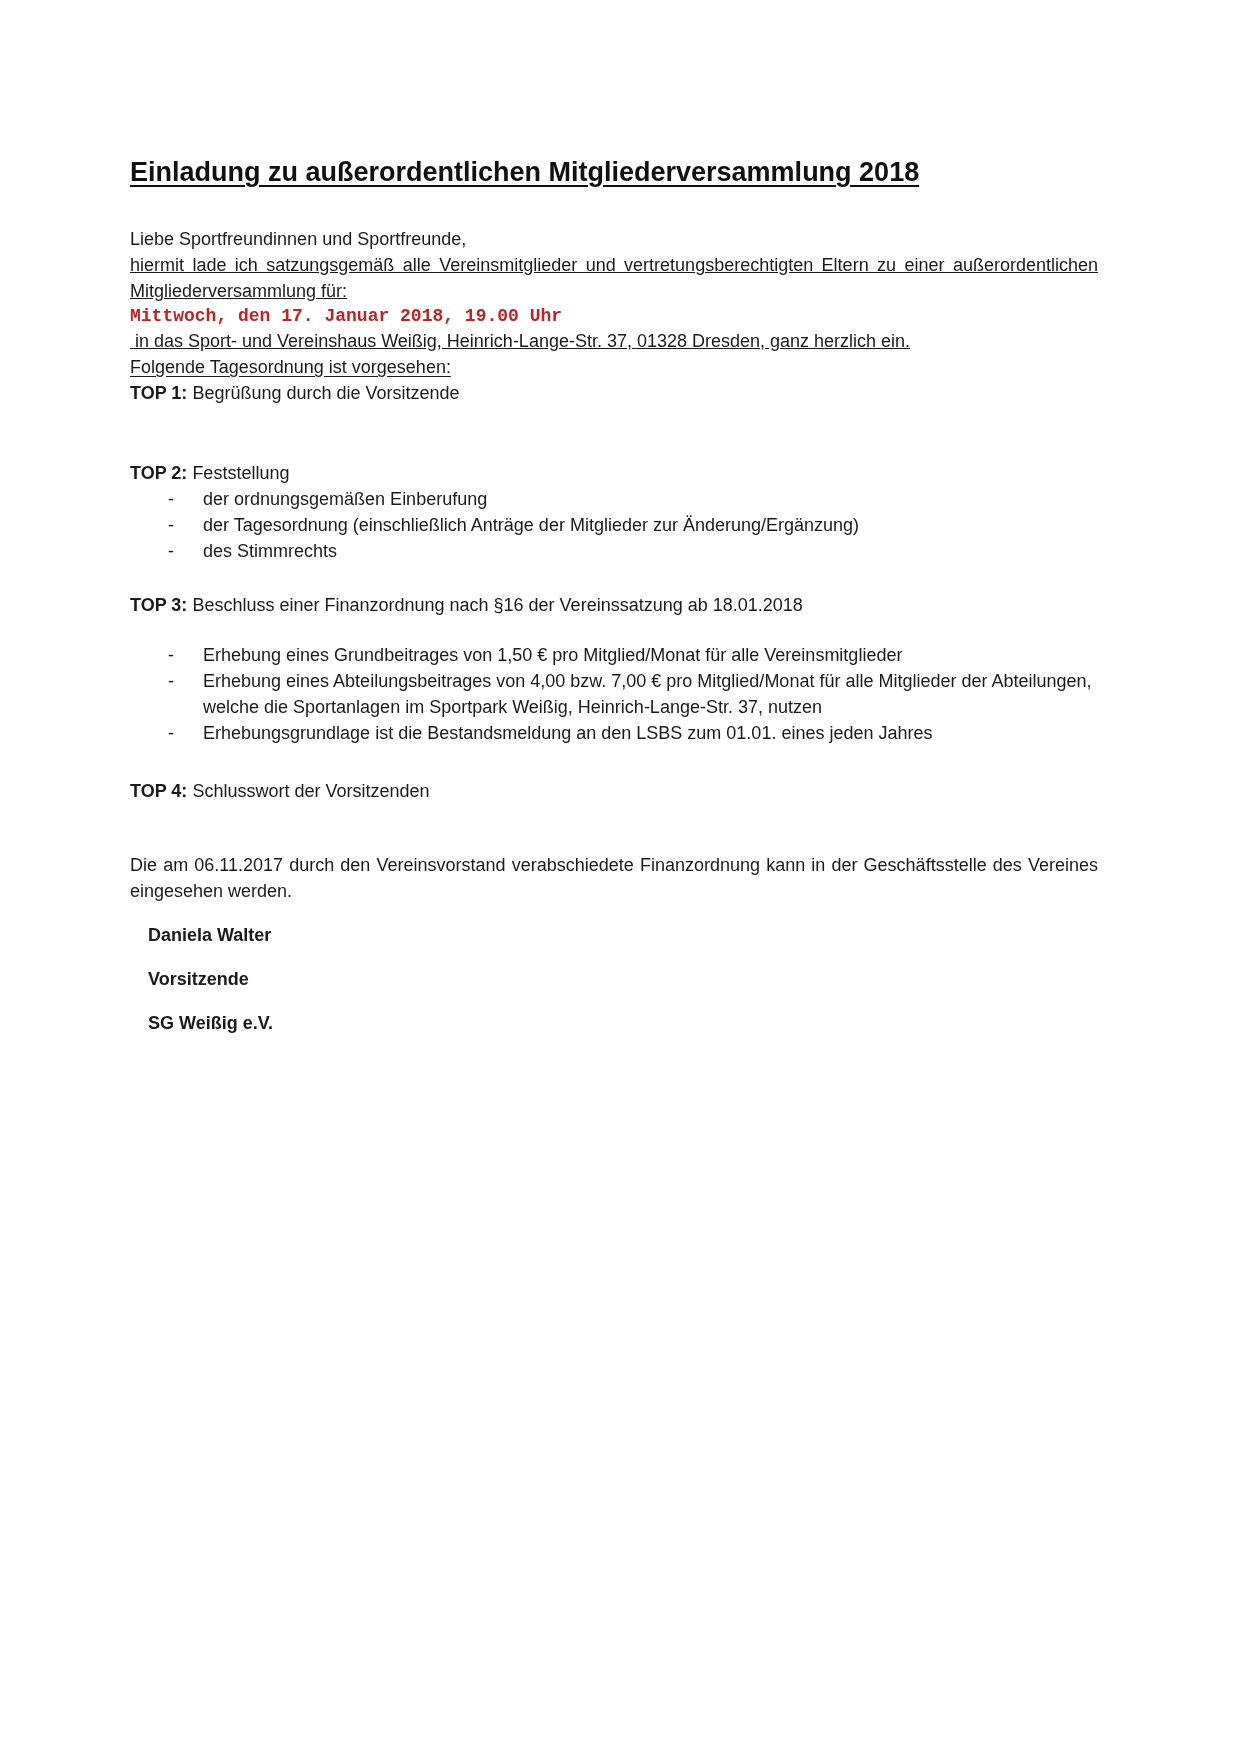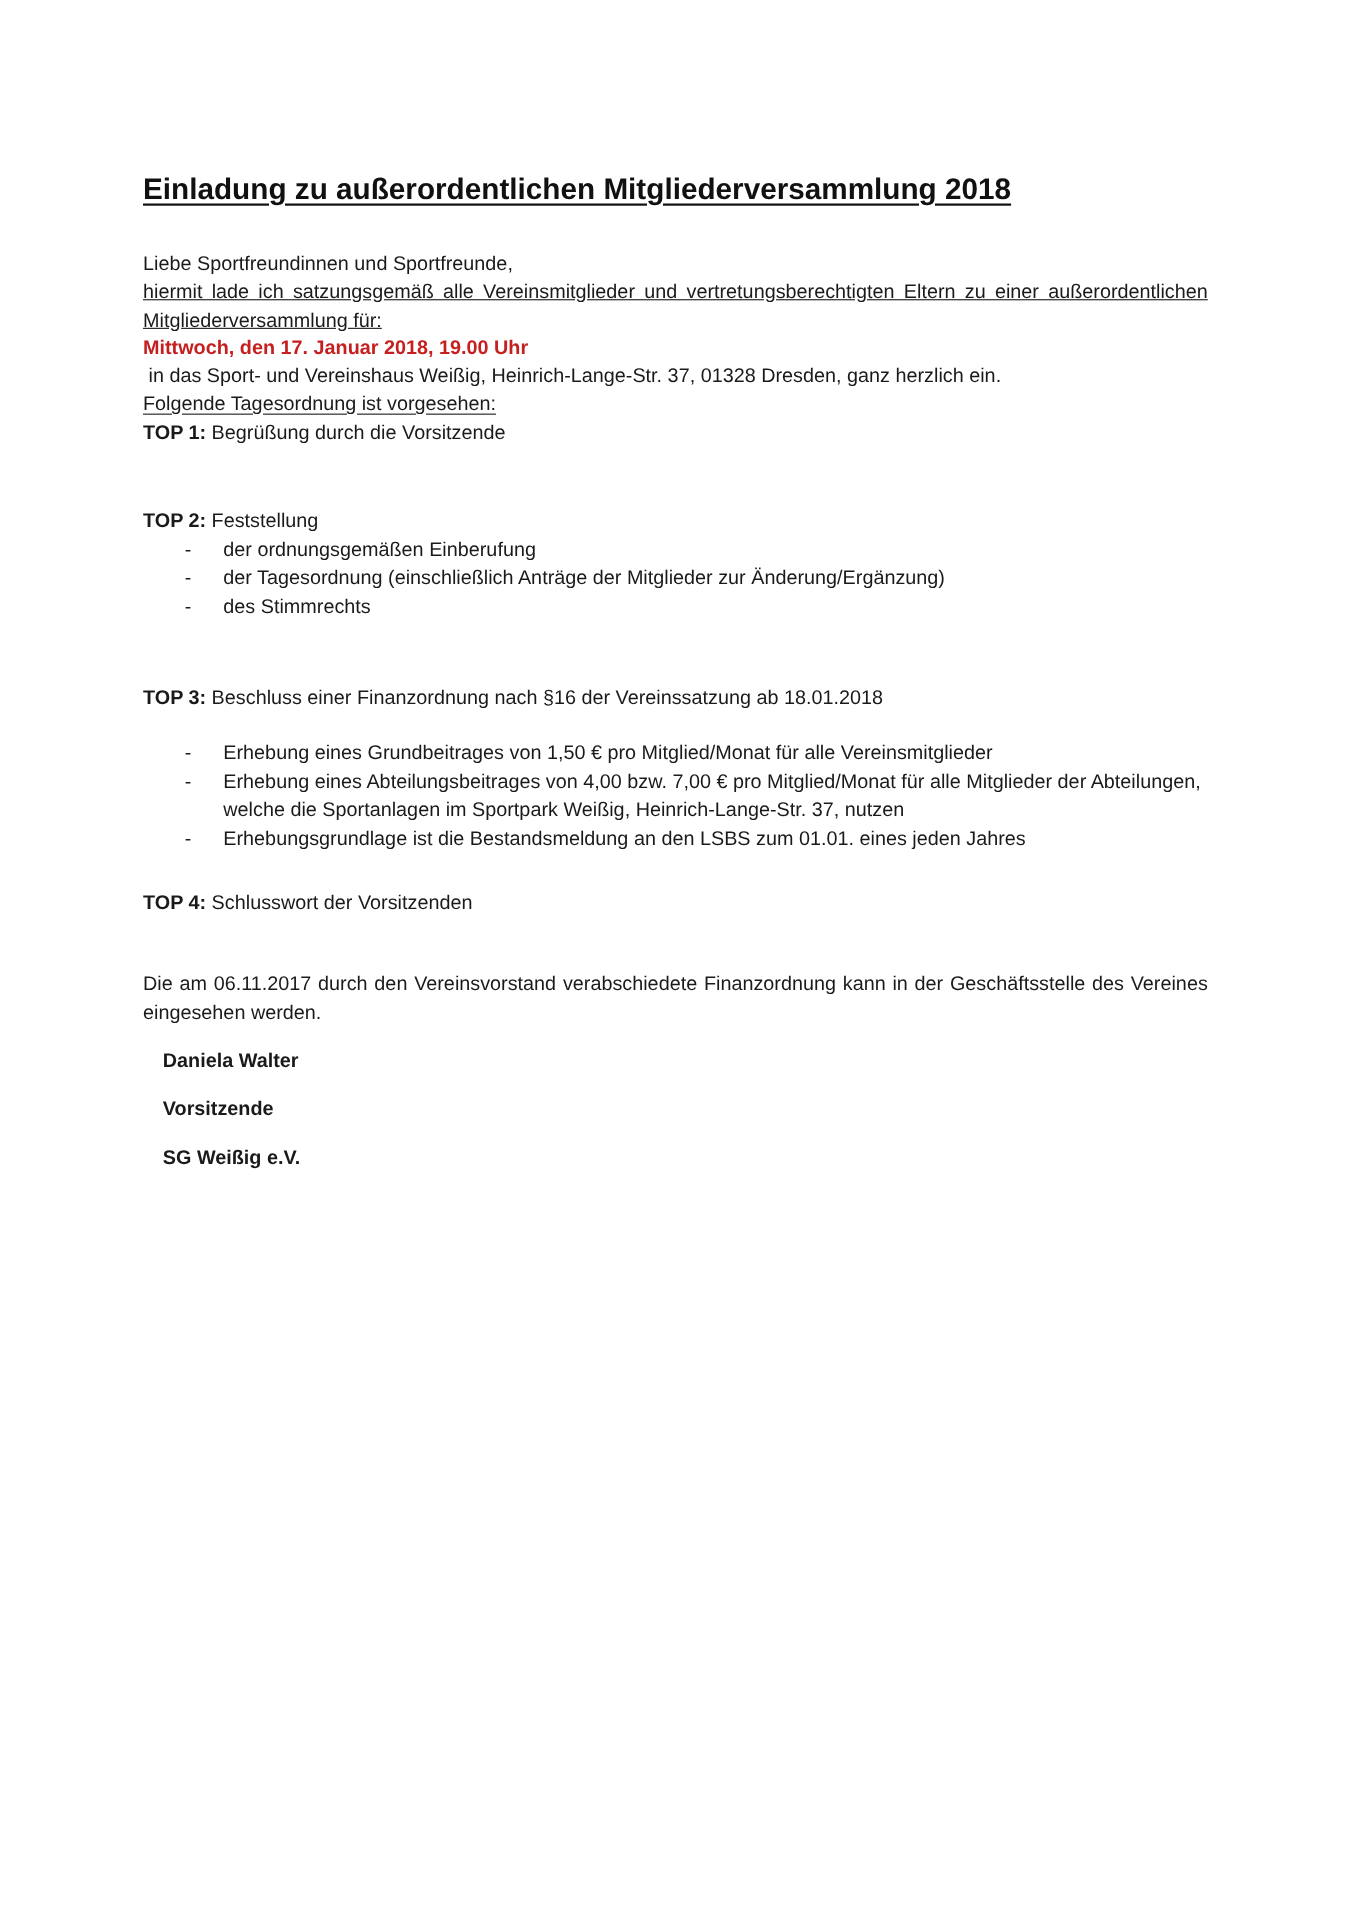--- a/index.html
+++ b/index.html
@@ -35,34 +35,36 @@
   .intro {
     text-align: justify;
     margin-bottom: 10px;
     text-decoration: underline;
   }
   .date-line {
     font-weight: bold;
     color: #c51f1f;
     line-height: 24px;
     margin-bottom: 16px;
+    font-family: Liberation Mono, monospace;
   }
   .location-line {
     white-space: pre-wrap;
     margin-bottom: 52px;
+    text-decoration: underline;
   }
   .agenda-heading {
     text-decoration: underline;
     text-underline-offset: 3px;
     margin-bottom: 24px;
   }
   .top-label { font-weight: bold; text-align: right; }
 
   .top-1 { margin-bottom: 54px; }
-  .top-2 { margin-bottom: 57px; }
+  .top-2 { margin-bottom: 28px; }
   .top-3 { margin-bottom: 32px; }
   .top-3 .top-line { margin-bottom: 24px; }
   .top-4 { margin-bottom: 48px; }
 
   ul.dash-list {
     list-style: none;
     margin: 0;
     padding: 0;
   }
   ul.dash-list li {

